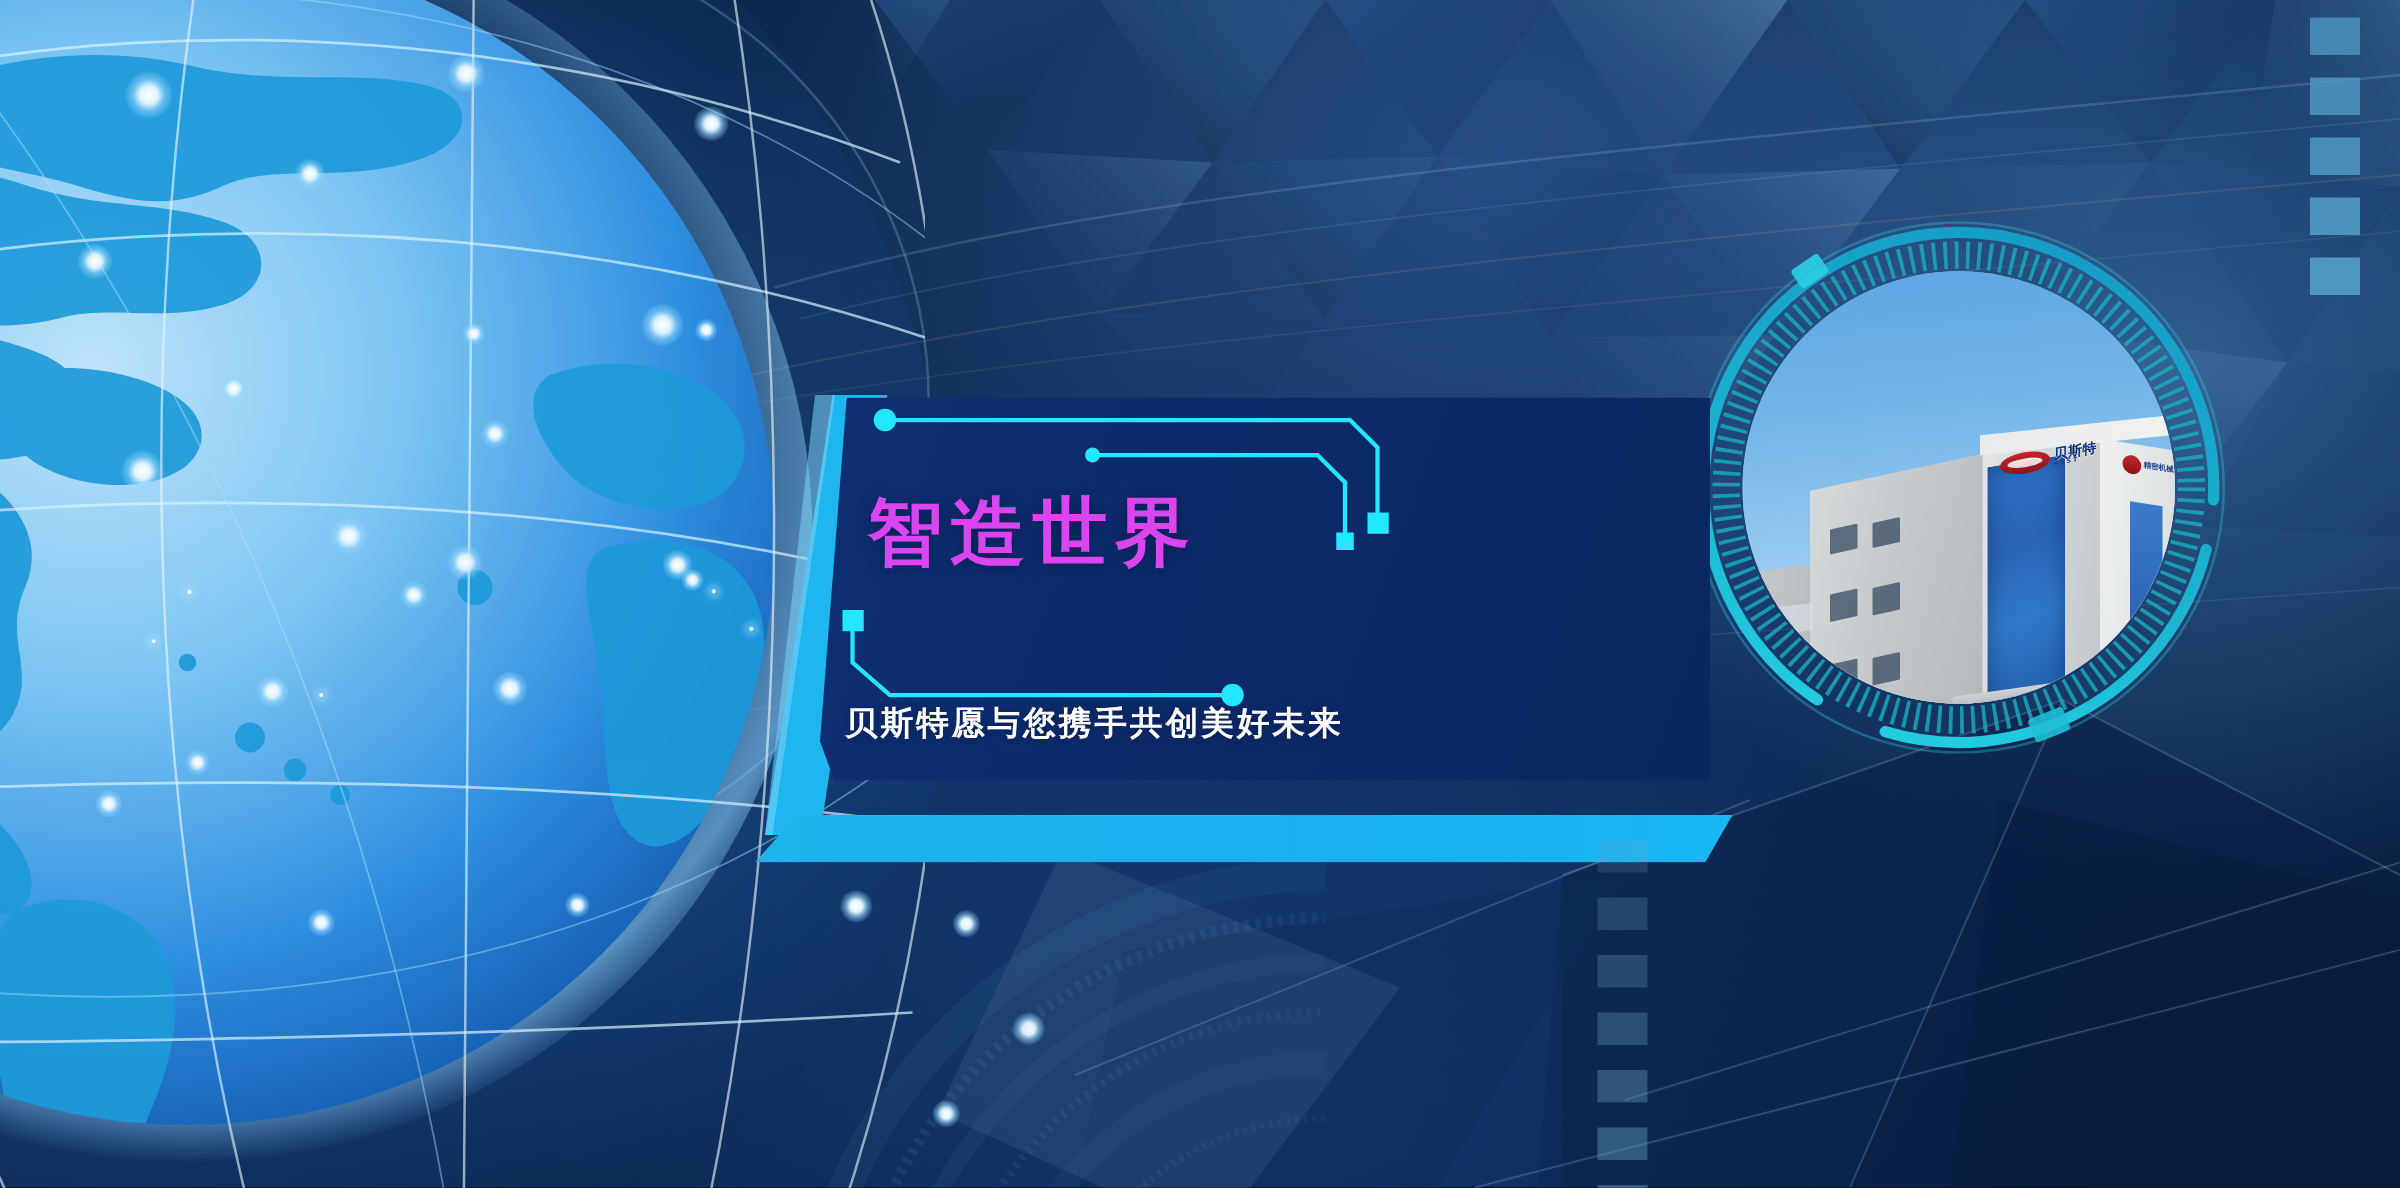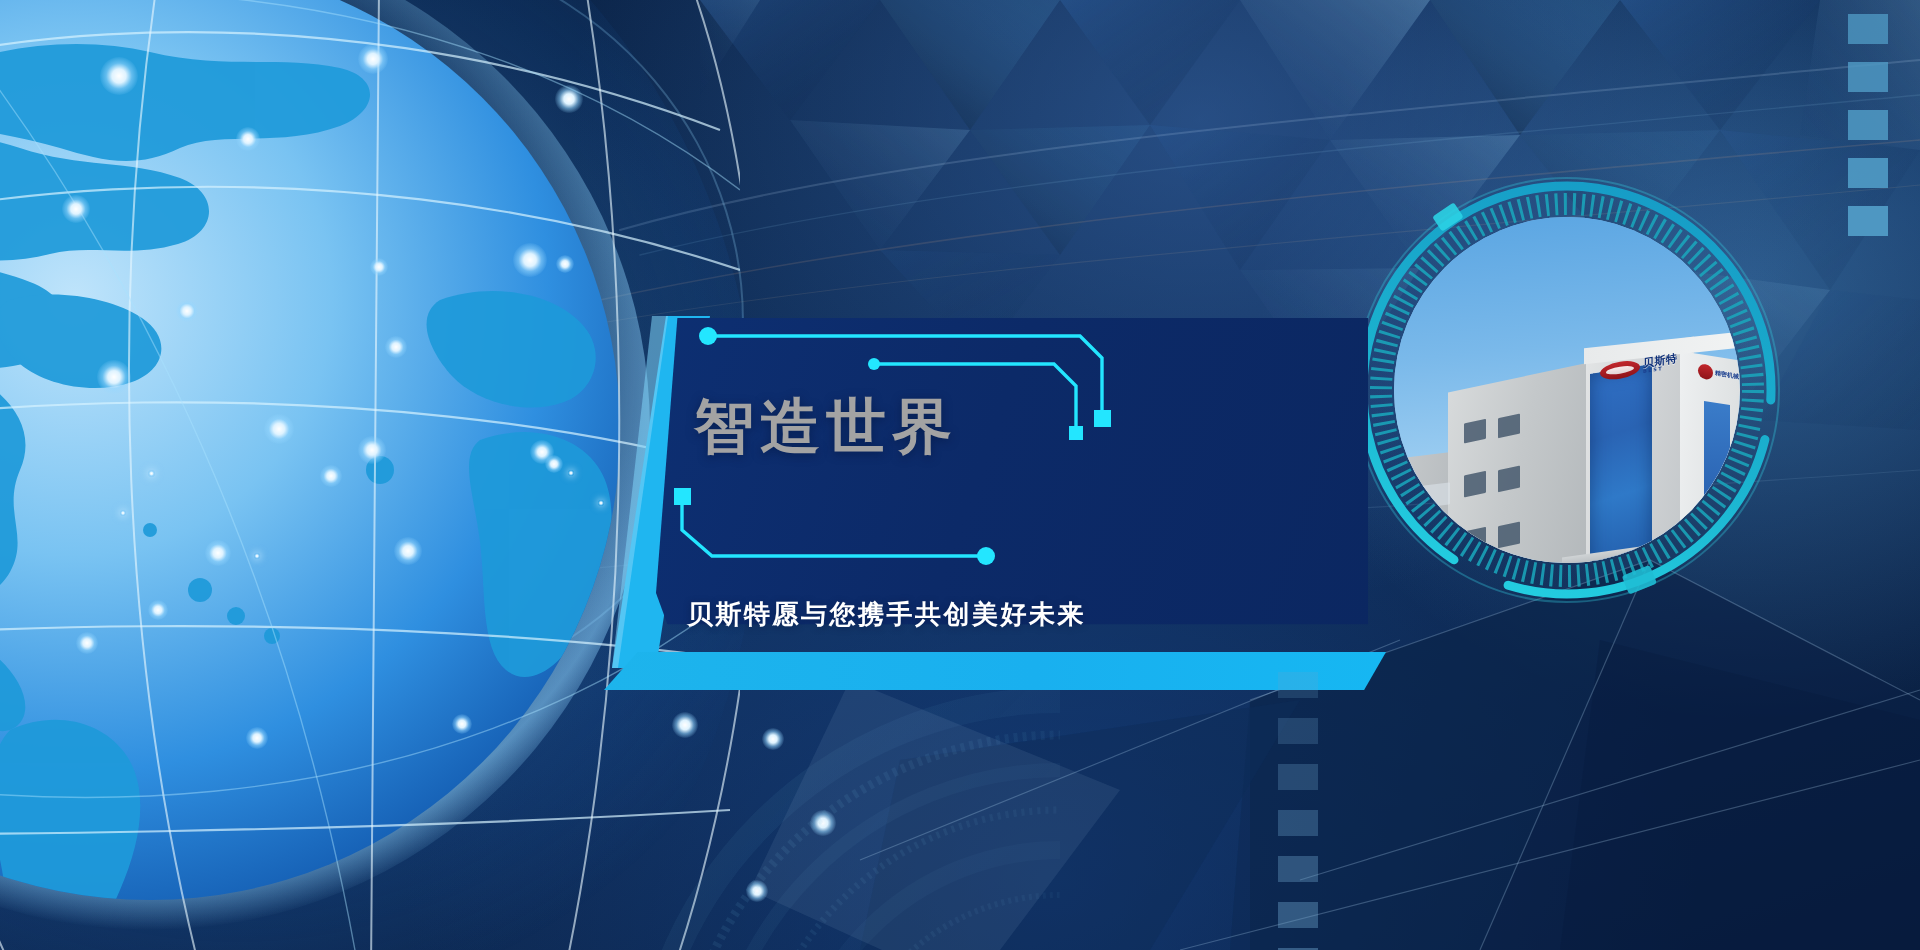--- a/index.html
+++ b/index.html
@@ -178,39 +178,38 @@
   .traces{position:absolute;left:0;top:0;width:712px;height:348px;pointer-events:none;}
   .traces svg{width:100%;height:100%;display:block;overflow:visible;}
 
   
   .headline{
     position:absolute;left:0;top:0;width:100%;height:100%;
     pointer-events:none;
   }
   .title-1{
     position:absolute;left:38px;top:78px;
-    font-size:60px;font-weight:bold;color:#a3a3a3;
+    font-size:60px;font-weight:bold;color:#d946ef;
     letter-spacing:6px;line-height:1;
     text-shadow:0 2px 10px rgba(0,20,60,.55);
     white-space:nowrap;
   }
   .title-2{
     position:absolute;left:158px;top:156px;
     font-size:60px;font-weight:bold;color:#ffffff;
     letter-spacing:6px;line-height:1;
     text-shadow:0 2px 10px rgba(0,20,60,.55);
     white-space:nowrap;
   }
   .subtitle{
-    position:absolute;left:31px;top:248px;
+    position:absolute;left:20px;top:248px;
     font-size:26px;font-weight:bold;color:#ffffff;
     letter-spacing:2.5px;line-height:1;
     white-space:nowrap;
     text-shadow:0 1px 6px rgba(0,20,60,.5);
-    margin-top:35px;
   }
 
   
   .steps{position:absolute;display:flex;flex-direction:column;}
   .steps .bar{background:#4f9ac4;}
   .steps-tr{left:1848px;top:14px;}
   .steps-tr .bar{width:40px;height:30px;margin-bottom:18px;}
   .steps-tr .bar:nth-child(1){opacity:.78;}
   .steps-tr .bar:nth-child(2){opacity:.82;}
   .steps-tr .bar:nth-child(3){opacity:.86;}

